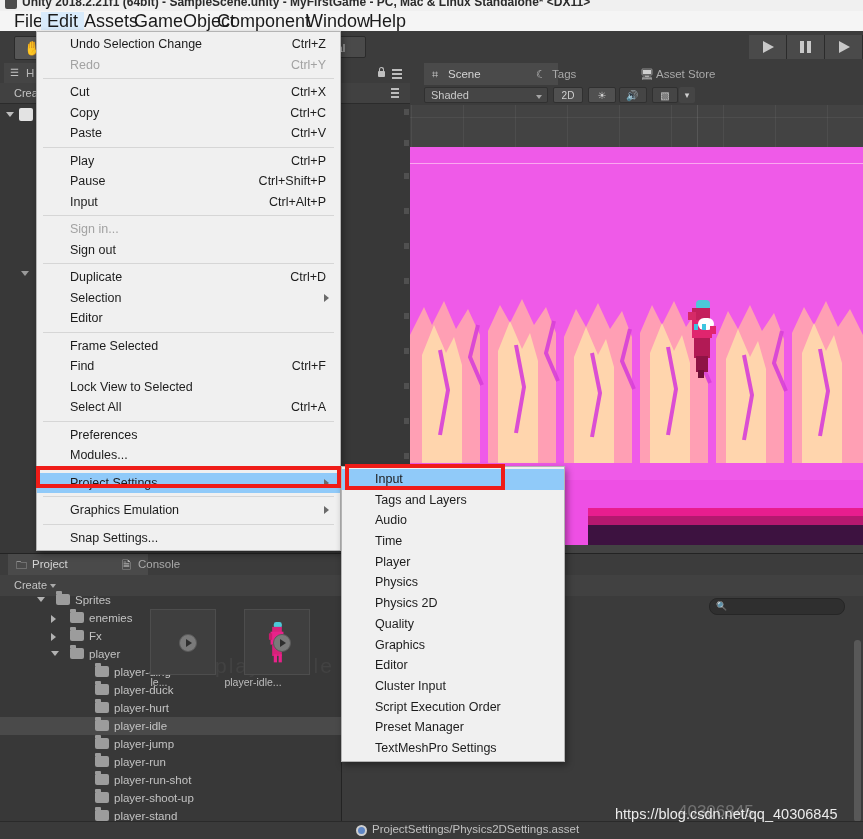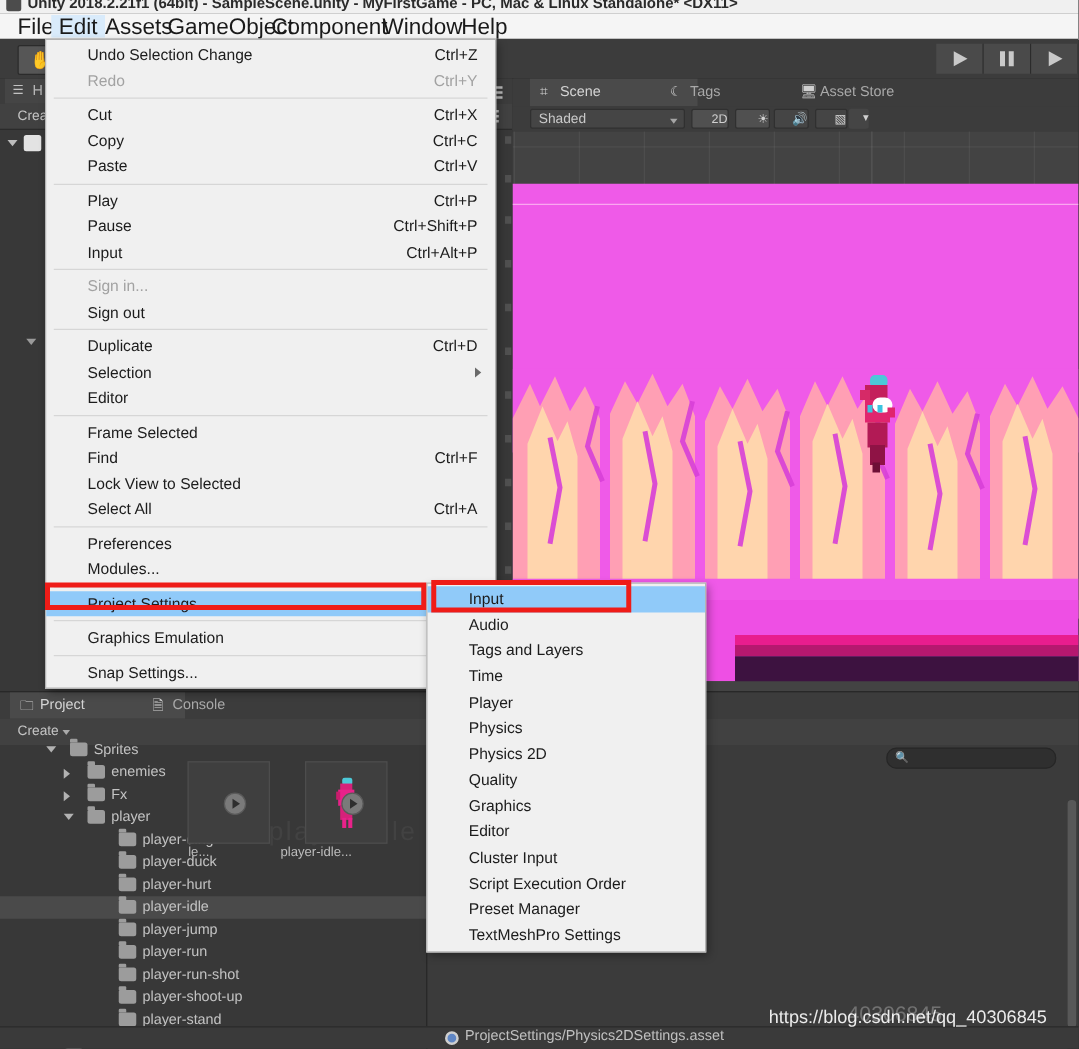--- a/index.html
+++ b/index.html
@@ -278,21 +278,21 @@
     border-top: 4px solid #a5a5a5;
   }
   .tb-toggle {
     position: absolute;
     top: 2px; height: 16px;
     background: #505050;
     border: 1px solid #303030;
     border-radius: 2px;
     font-size: 10px;
     color: #d0d0d0;
-    text-align: right;
+    text-align: center;
     line-height: 15px;
     box-sizing: border-box;
   }
   .scene-canvas {
     position: absolute;
     left: 0; top: 42px;
     width: 453px; height: 448px;
     background: #434343;
     overflow: hidden;
   }
@@ -521,21 +521,21 @@
     font-size: 17px;
     color: rgba(255,255,255,0.28);
     white-space: nowrap;
     pointer-events: none;
   }
 
   
   .dropdown {
     position: absolute;
     left: 36px; top: 31px;
-    width: 361px;
+    width: 305px;
     background: #f0f0f0;
     border: 1px solid #b4b4b4;
     box-shadow: 2px 3px 7px rgba(0,0,0,0.38);
     padding: 2px 0;
     box-sizing: border-box;
   }
   .menu-item {
     position: relative;
     height: 20.5px;
     line-height: 20.5px;
@@ -937,22 +937,22 @@
       <div class="menu-sep"></div>
       <div class="menu-item highlighted"><span>Project Settings</span><span class="submenu-arrow"></span></div>
       <div class="menu-sep"></div>
       <div class="menu-item"><span>Graphics Emulation</span><span class="submenu-arrow"></span></div>
       <div class="menu-sep"></div>
       <div class="menu-item"><span>Snap Settings...</span></div>
     </div>
 
   <div class="submenu" id="ps-submenu">
       <div class="sub-item highlighted">Input</div>
+      <div class="sub-item">Tags and Layers</div>
       <div class="sub-item">Audio</div>
-      <div class="sub-item">Tags and Layers</div>
       <div class="sub-item">Time</div>
       <div class="sub-item">Player</div>
       <div class="sub-item">Physics</div>
       <div class="sub-item">Physics 2D</div>
       <div class="sub-item">Quality</div>
       <div class="sub-item">Graphics</div>
       <div class="sub-item">Editor</div>
       <div class="sub-item">Cluster Input</div>
       <div class="sub-item">Script Execution Order</div>
       <div class="sub-item">Preset Manager</div>

